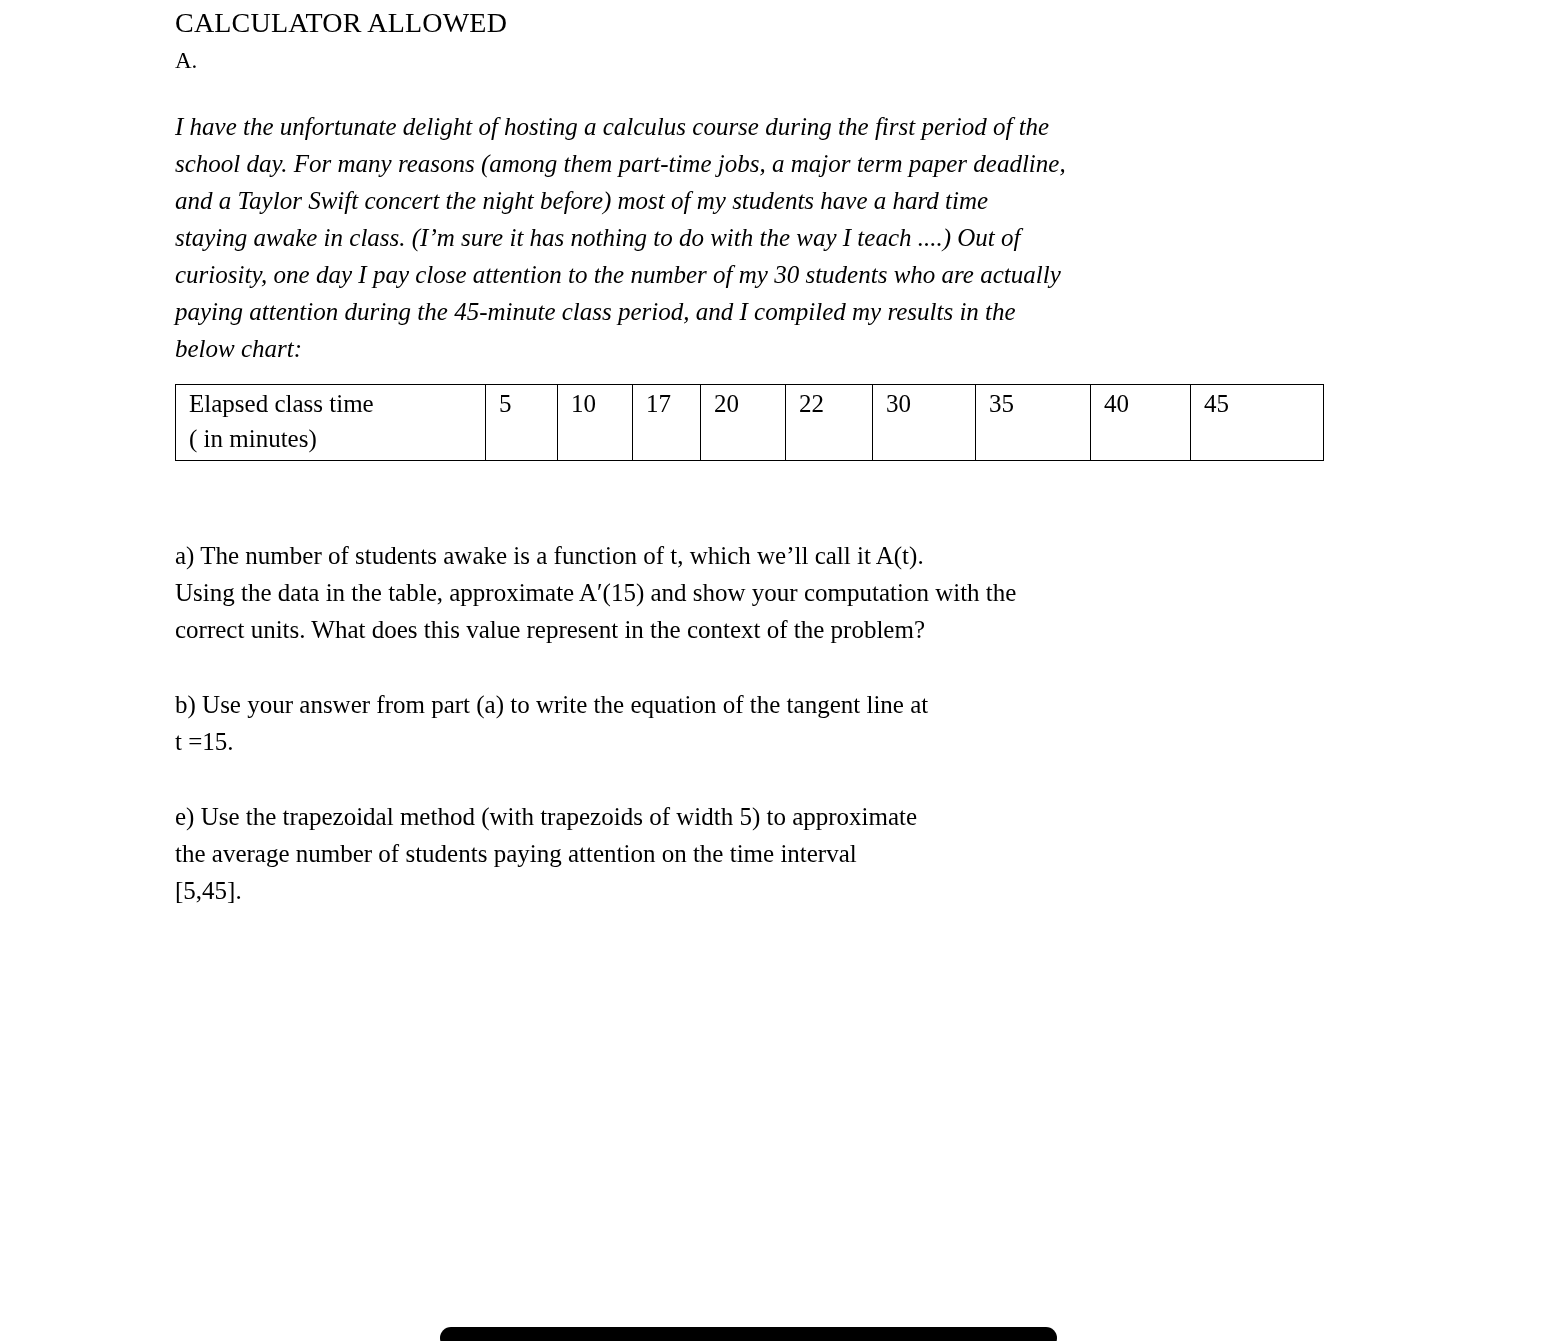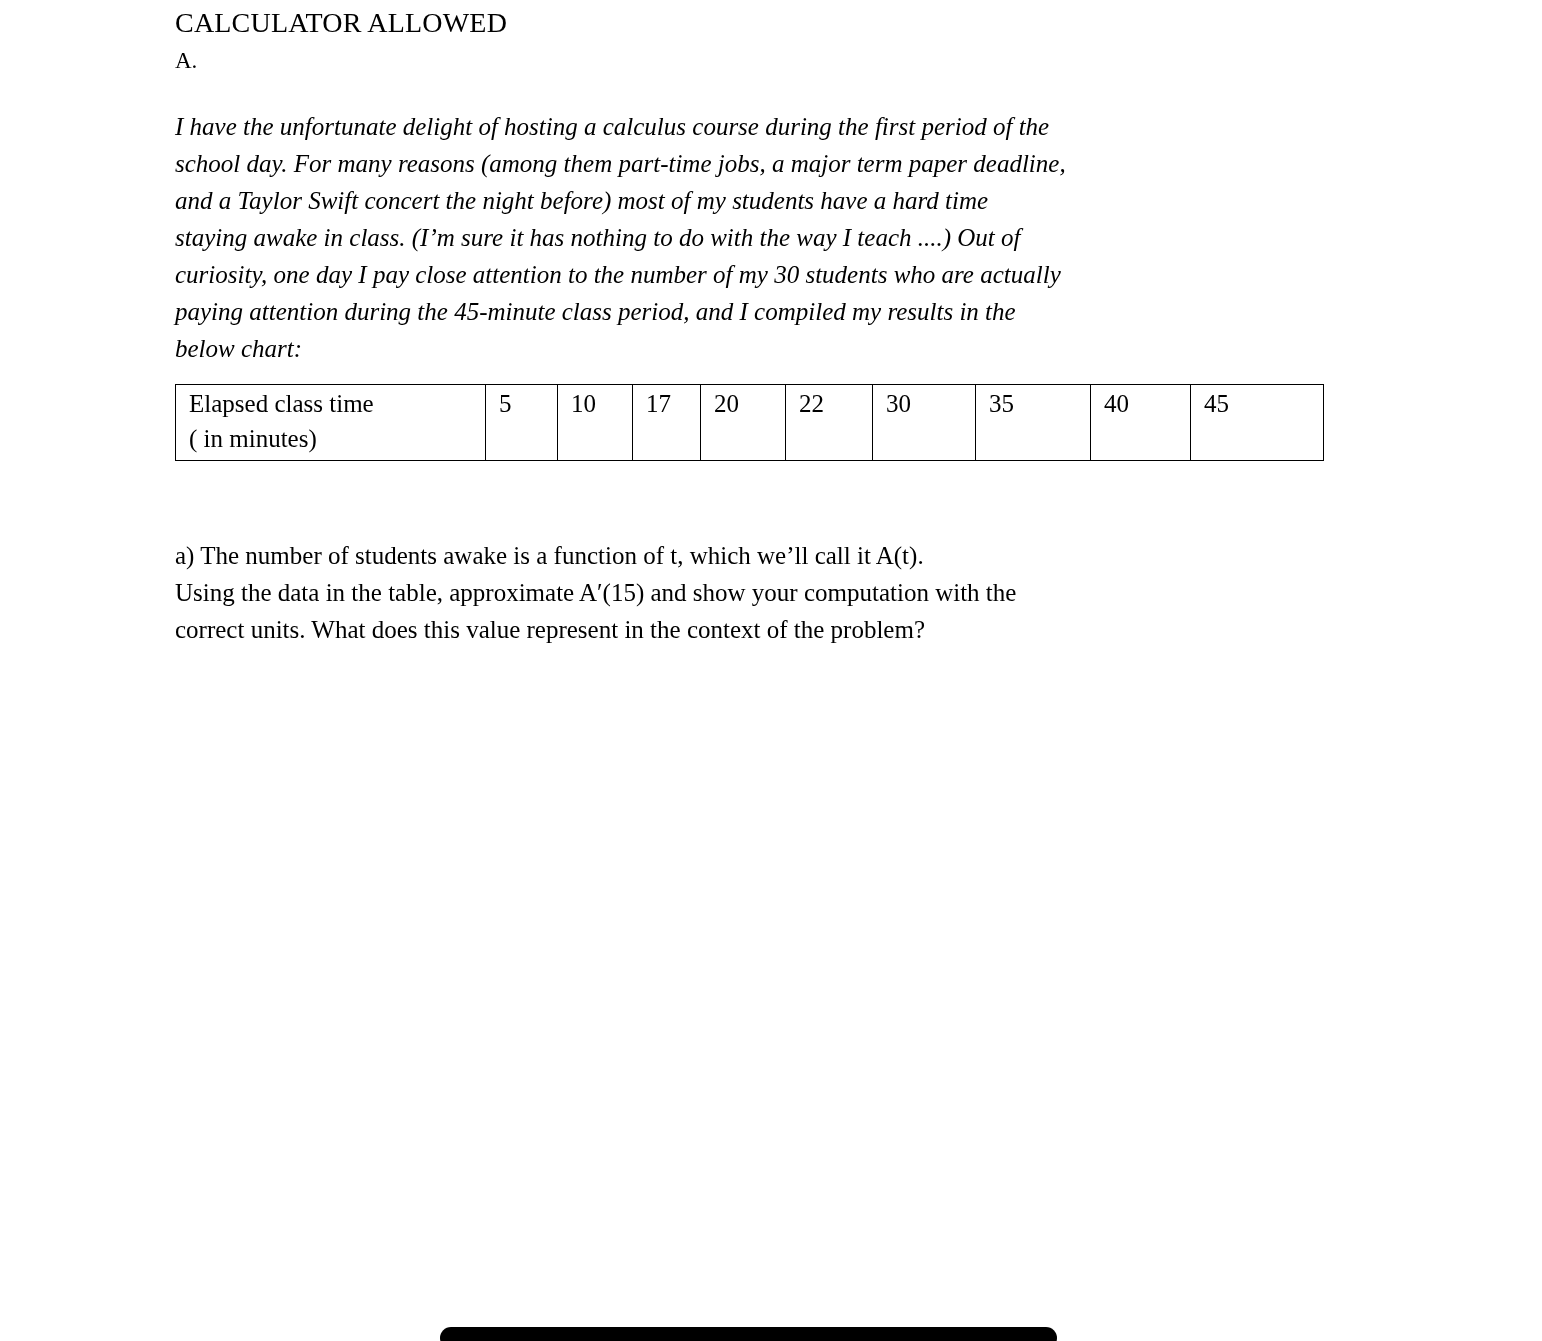--- a/index.html
+++ b/index.html
@@ -115,17 +115,22 @@
       <td>40</td>
       <td>45</td>
     </tr>
   </tbody>
     </table>
 
   <div class="questions">
     <div class="para question">a) The number of students awake is a function of t, which we’ll call it A(t).
 Using the data in the table, approximate A′(15) and show your computation with the
 correct units.  What does this value represent in the context of the problem?</div>
+    <div class="para question">b) Use your answer from part (a) to write the equation of the tangent line at
+t =15.</div>
+    <div class="para question">e) Use the trapezoidal method (with trapezoids of width 5) to approximate
+the average number of students paying attention on the time interval
+[5,45].</div>
   </div>
 
 </div>
 
 <div class="bottom-bar"></div>
 
 </body></html>

